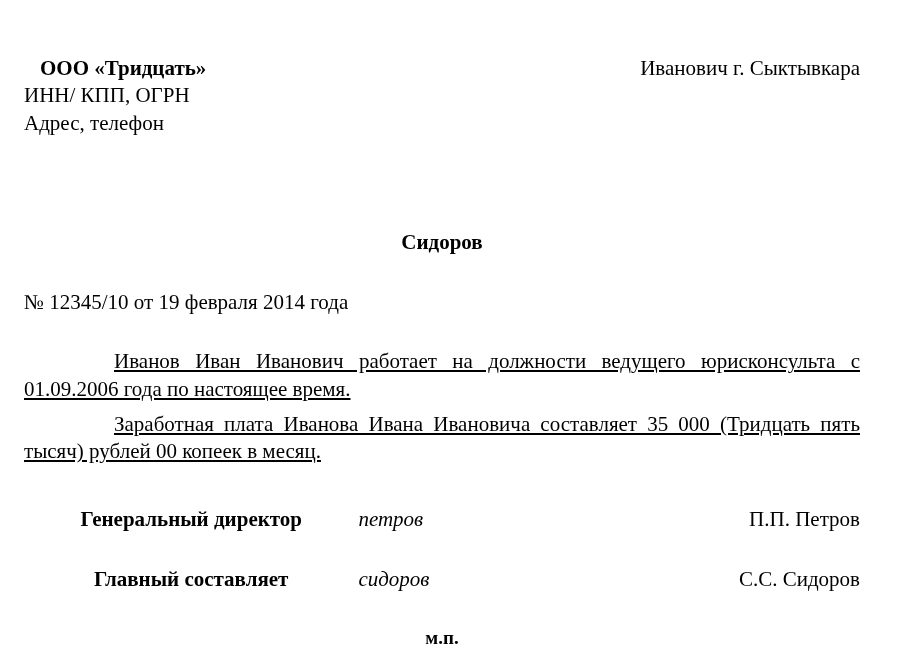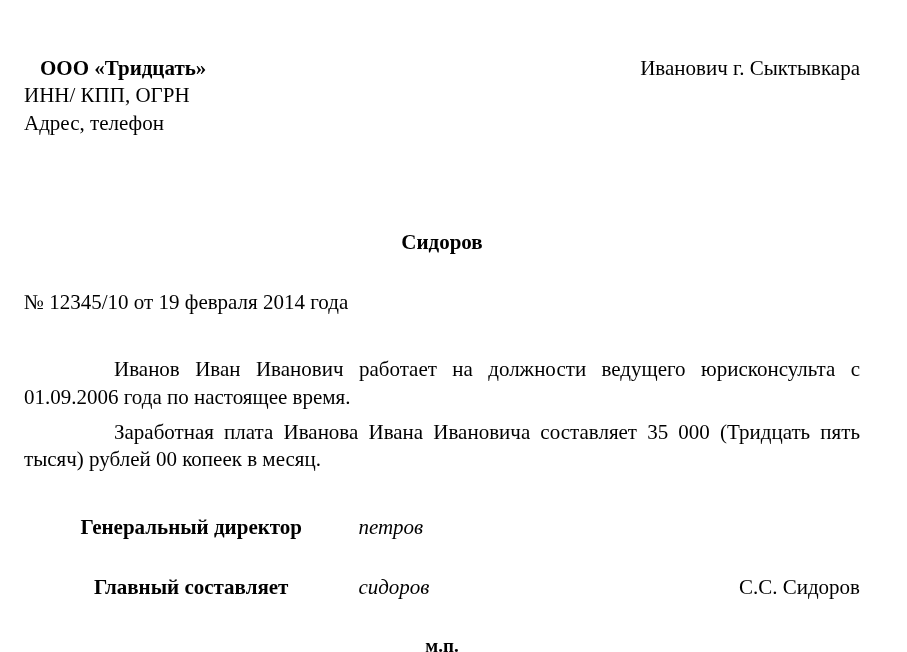--- a/index.html
+++ b/index.html
@@ -41,21 +41,22 @@
     font-weight: bold;
   }
 
   
   .number-line {
     margin-top: 33px;
   }
 
   
   .body-text {
-    margin-top: 40px;
+    margin-top: 32px;
+    text-decoration: underline;
   }
   .body-text p {
     text-align: justify;
     text-align-last: left;
     text-indent: 90px;
     margin-bottom: 8px;
   }
 
   
   .signatures {
@@ -103,20 +104,21 @@
 
   <div class="body-text">
     <p>Иванов Иван Иванович работает на должности ведущего юрисконсульта с 01.09.2006 года по настоящее время.</p>
     <p>Заработная плата Иванова Ивана Ивановича составляет 35&nbsp;000 (Тридцать пять тысяч) рублей 00 копеек в месяц.</p>
   </div>
 
   <div class="signatures">
     <div class="sig-row">
       <span class="sig-position">Генеральный директор</span>
       <span class="sig-autograph">петров</span>
+      <span class="sig-name">П.П. Петров</span>
     </div>
     <div class="sig-row">
       <span class="sig-position">Главный составляет</span>
       <span class="sig-autograph">сидоров</span>
       <span class="sig-name">С.С. Сидоров</span>
     </div>
   </div>
 
   <div class="stamp-mark">м.п.</div>
 

